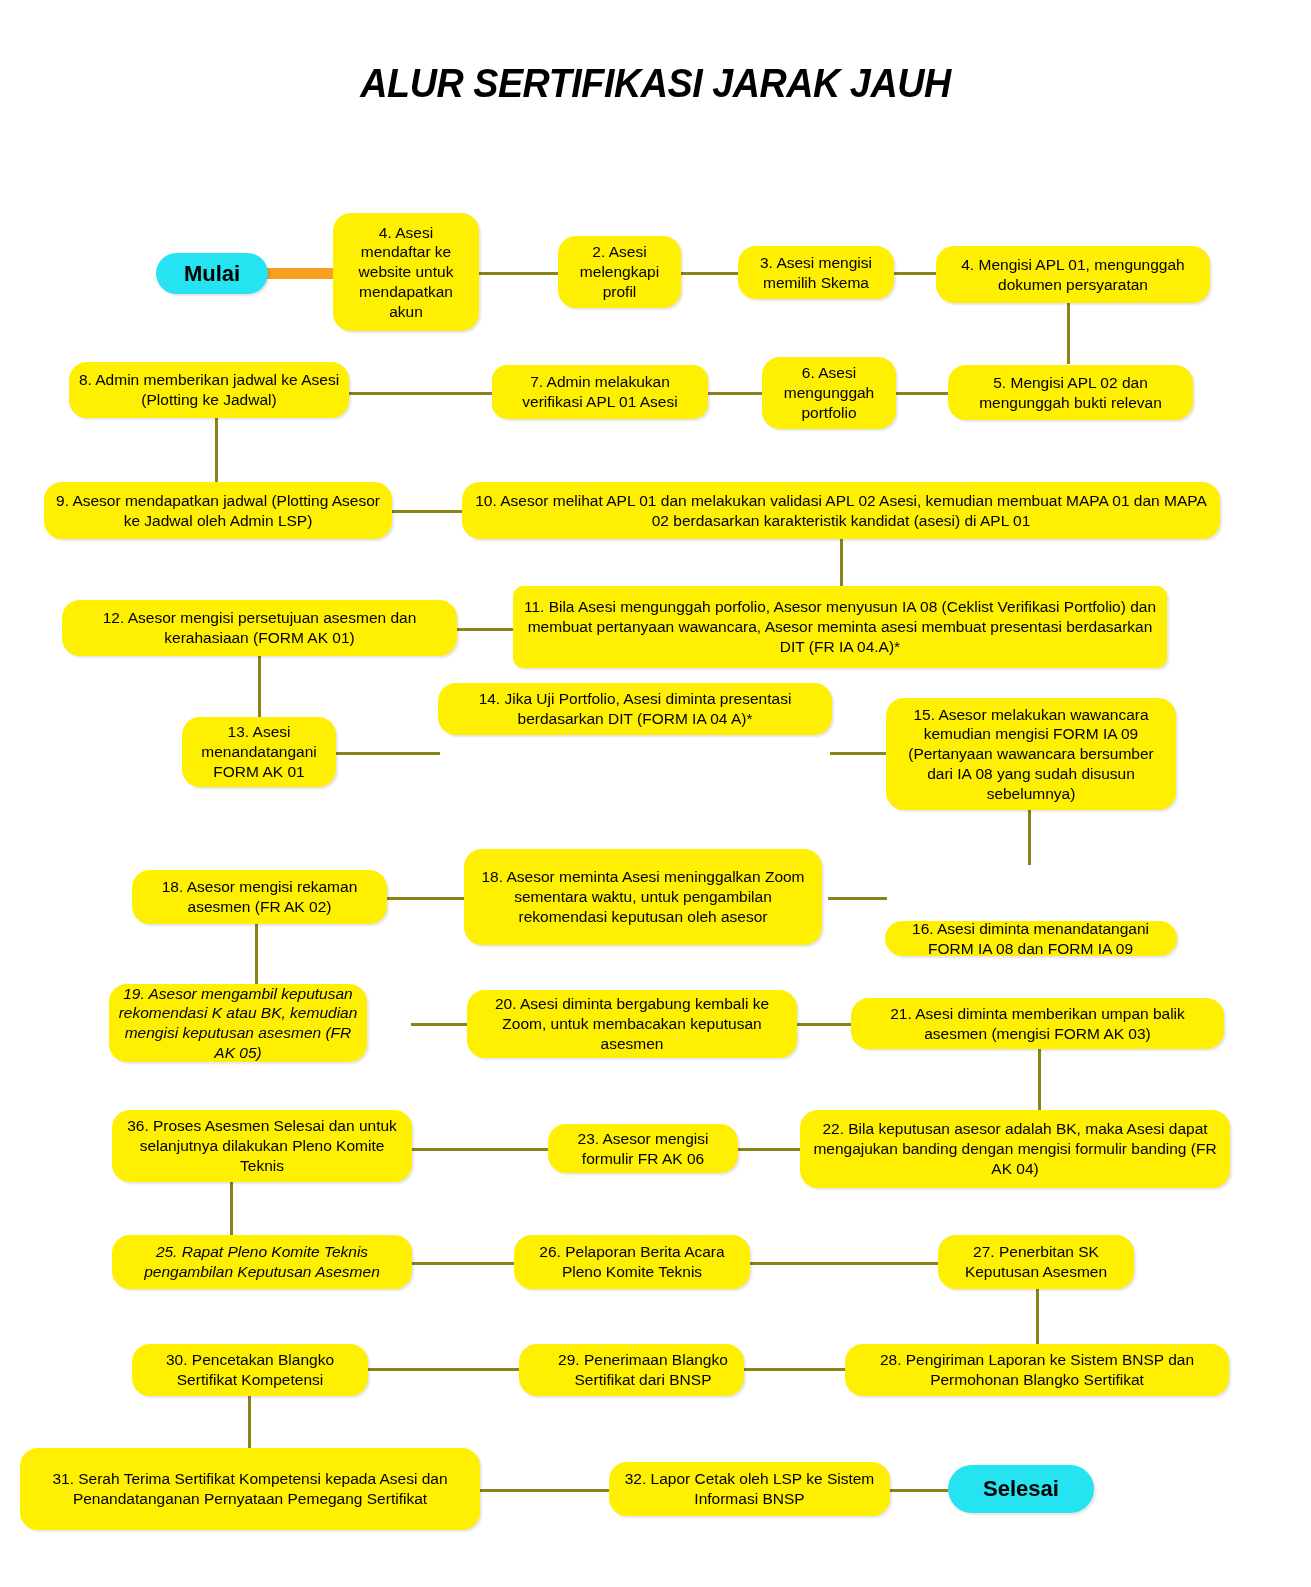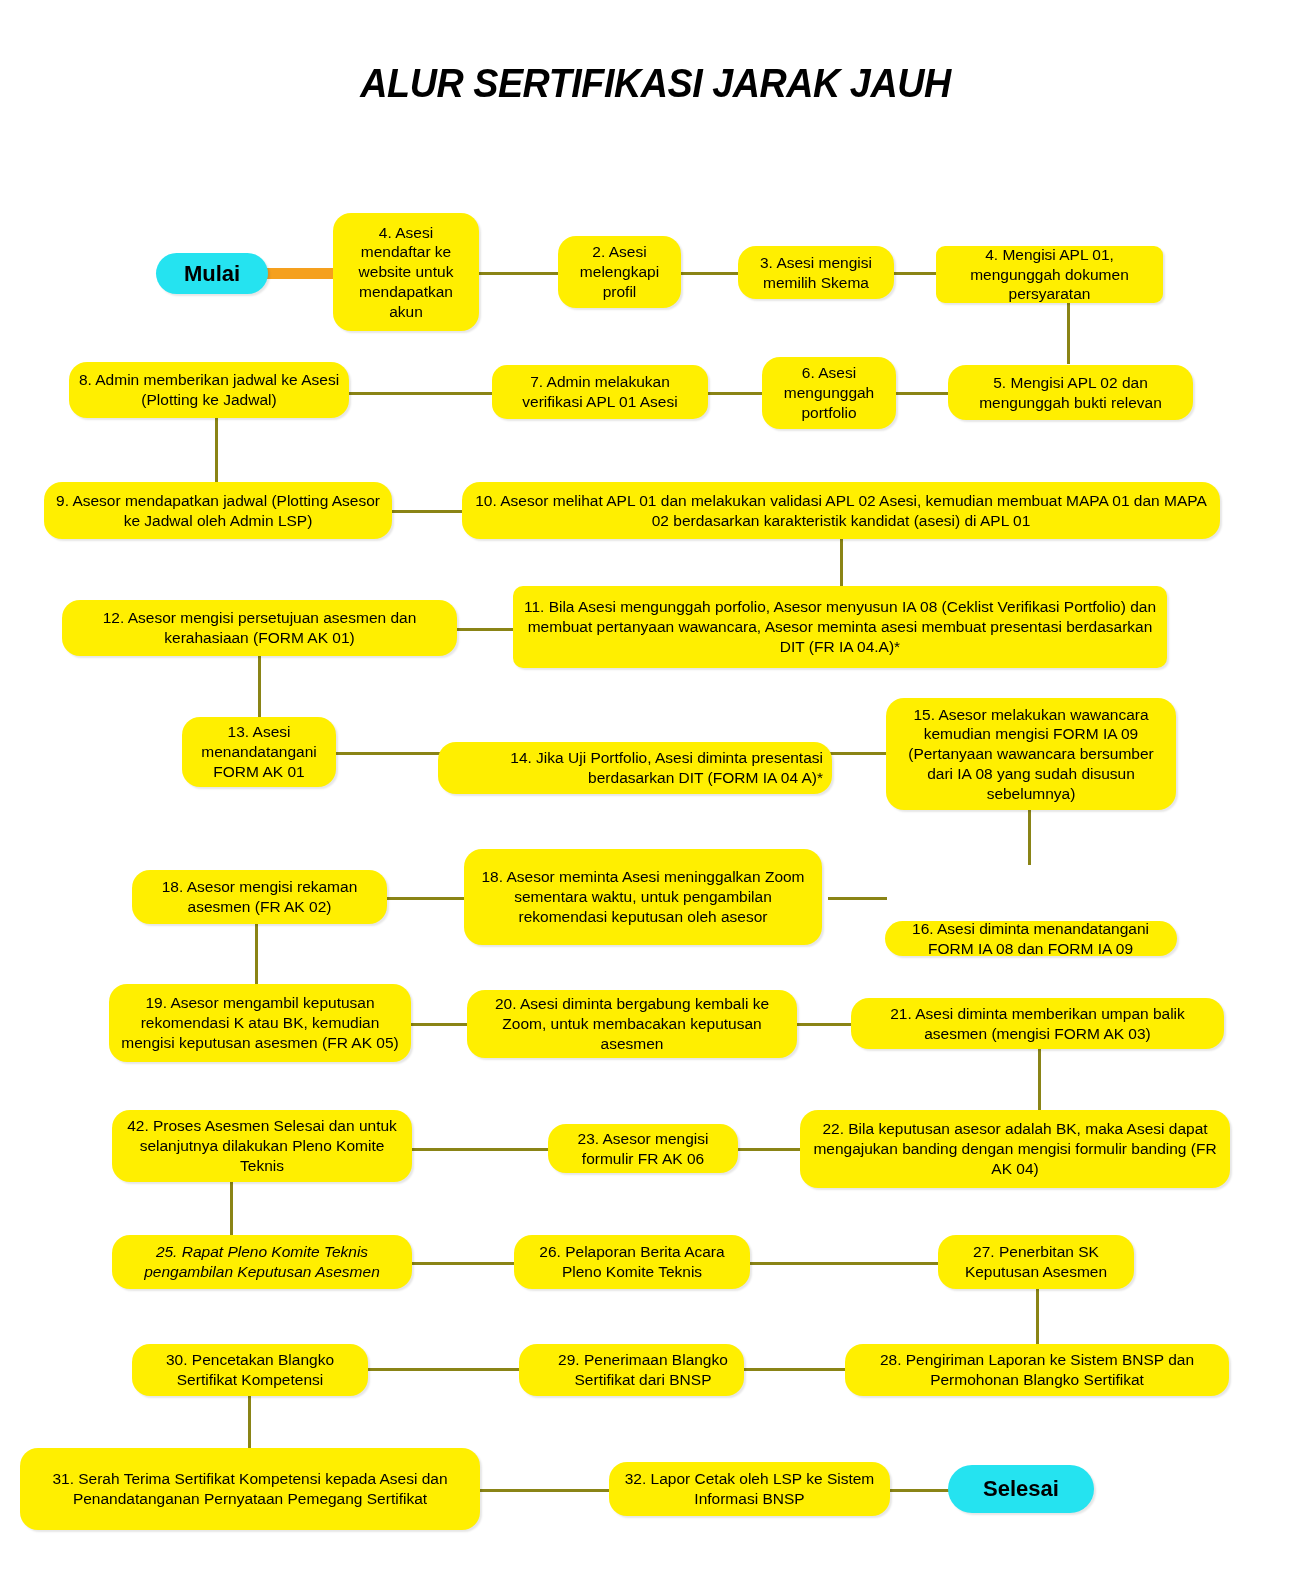--- a/index.html
+++ b/index.html
@@ -120,21 +120,21 @@
   </div>
 
   <div class="node" style="left:558px; top:236px; width:123px; height:72px;">
     <span class="txt">2. Asesi melengkapi profil</span>
   </div>
 
   <div class="node" style="left:738px; top:246px; width:156px; height:53px;">
     <span class="txt">3. Asesi mengisi memilih Skema</span>
   </div>
 
-  <div class="node" style="left:936px; top:246px; width:227px; height:57px;border-radius:9px;">
+  <div class="node" style="left:936px; top:246px; width:274px; height:57px;">
     <span class="txt">4. Mengisi APL 01, mengunggah dokumen persyaratan</span>
   </div>
 
   <div class="node" style="left:948px; top:365px; width:245px; height:55px;">
     <span class="txt">5. Mengisi APL 02 dan mengunggah bukti relevan</span>
   </div>
 
   <div class="node" style="left:762px; top:357px; width:134px; height:72px;">
     <span class="txt">6. Asesi mengunggah portfolio</span>
   </div>
@@ -160,62 +160,62 @@
   </div>
 
   <div class="node" style="left:62px; top:600px; width:395px; height:56px;">
     <span class="txt">12. Asesor mengisi persetujuan asesmen dan kerahasiaan (FORM AK 01)</span>
   </div>
 
   <div class="node" style="left:182px; top:717px; width:154px; height:70px;">
     <span class="txt">13. Asesi menandatangani FORM AK 01</span>
   </div>
 
-  <div class="node" style="left:438px; top:742px; width:394px; height:52px;text-align:right;">
+  <div class="node" style="left:438px; top:683px; width:394px; height:52px;">
     <span class="txt">14. Jika Uji Portfolio, Asesi diminta presentasi berdasarkan DIT (FORM IA 04 A)*</span>
   </div>
 
   <div class="node" style="left:886px; top:698px; width:290px; height:112px;">
     <span class="txt">15. Asesor melakukan wawancara kemudian mengisi FORM IA 09 (Pertanyaan wawancara bersumber dari IA 08 yang sudah disusun sebelumnya)</span>
   </div>
 
   <div class="node" style="left:885px; top:921px; width:292px; height:35px;padding-left:8px;">
     <span class="txt">16. Asesi diminta menandatangani FORM IA 08 dan FORM IA 09</span>
   </div>
 
   <div class="node" style="left:464px; top:849px; width:358px; height:96px;">
     <span class="txt">18. Asesor meminta Asesi meninggalkan Zoom sementara waktu, untuk pengambilan rekomendasi keputusan oleh asesor</span>
   </div>
 
   <div class="node" style="left:132px; top:870px; width:255px; height:54px;">
     <span class="txt">18. Asesor mengisi rekaman asesmen (FR AK 02)</span>
   </div>
 
-  <div class="node" style="left:109px; top:984px; width:302px; height:78px;">
+  <div class="node" style="left:109px; top:984px; width:258px; height:78px;font-style:italic;">
     <span class="txt">19. Asesor mengambil keputusan rekomendasi K atau BK, kemudian mengisi keputusan asesmen (FR AK 05)</span>
   </div>
 
   <div class="node" style="left:467px; top:990px; width:330px; height:68px;">
     <span class="txt">20. Asesi diminta bergabung kembali ke Zoom, untuk membacakan keputusan asesmen</span>
   </div>
 
   <div class="node" style="left:851px; top:998px; width:373px; height:51px;">
     <span class="txt">21. Asesi diminta memberikan umpan balik asesmen (mengisi FORM AK 03)</span>
   </div>
 
   <div class="node" style="left:800px; top:1110px; width:430px; height:78px;">
     <span class="txt">22. Bila keputusan asesor adalah BK, maka Asesi dapat mengajukan banding dengan mengisi formulir banding (FR AK 04)</span>
   </div>
 
   <div class="node" style="left:548px; top:1124px; width:190px; height:49px;">
     <span class="txt">23. Asesor mengisi formulir FR AK 06</span>
   </div>
 
   <div class="node" style="left:112px; top:1110px; width:300px; height:72px;">
-    <span class="txt">42. Proses Asesmen Selesai dan untuk selanjutnya dilakukan Pleno Komite Teknis</span>
+    <span class="txt">36. Proses Asesmen Selesai dan untuk selanjutnya dilakukan Pleno Komite Teknis</span>
   </div>
 
   <div class="node" style="left:112px; top:1235px; width:300px; height:54px;font-style:italic;">
     <span class="txt">25. Rapat Pleno Komite Teknis pengambilan Keputusan Asesmen</span>
   </div>
 
   <div class="node" style="left:514px; top:1235px; width:236px; height:54px;">
     <span class="txt">26. Pelaporan Berita Acara Pleno Komite Teknis</span>
   </div>
 

